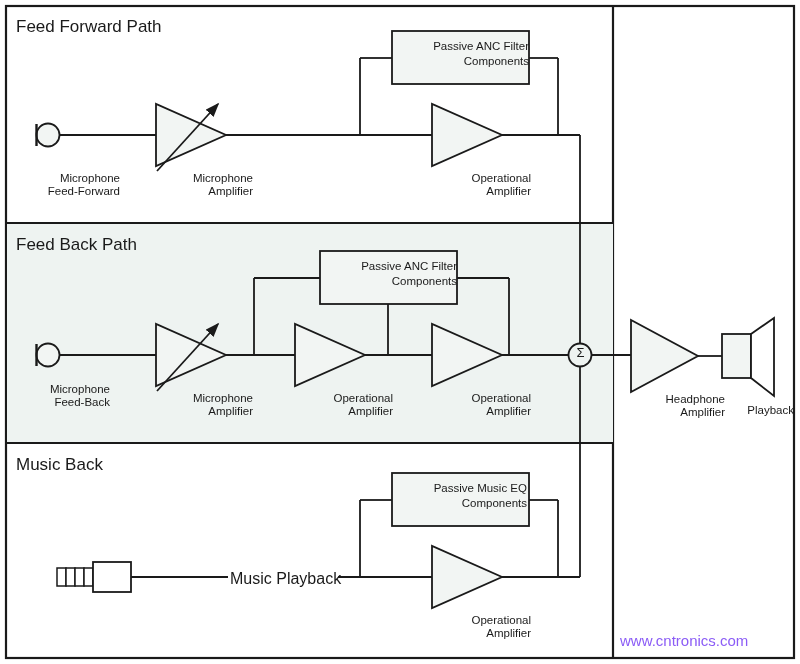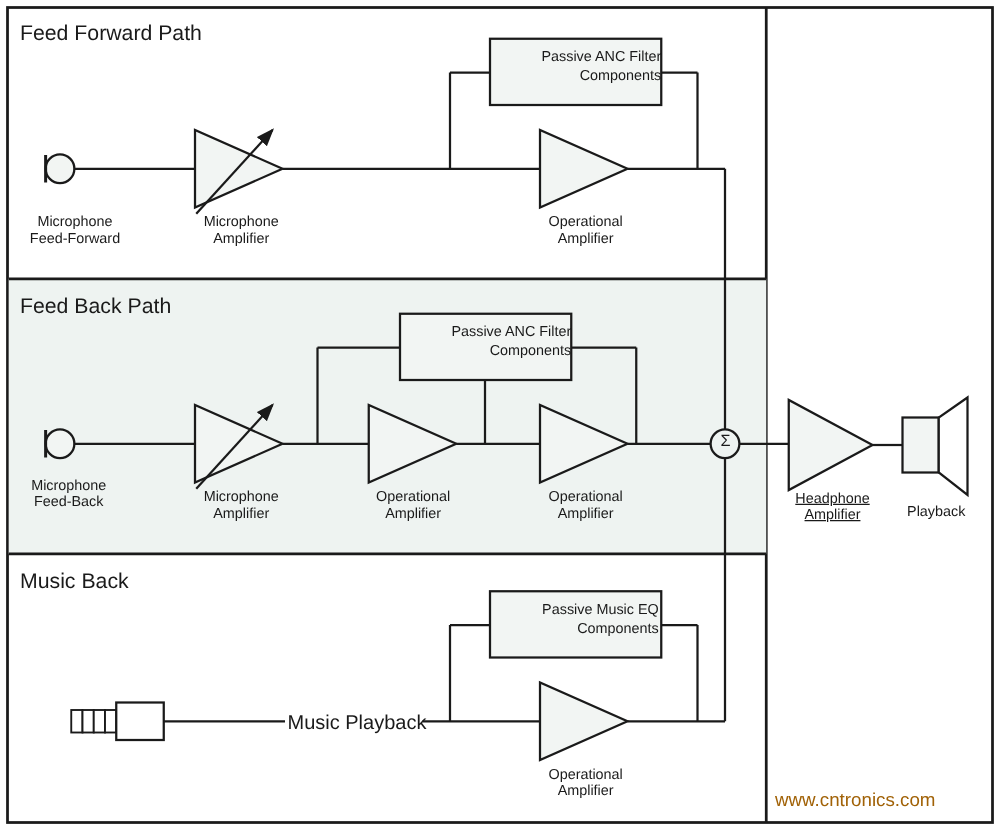--- a/index.html
+++ b/index.html
@@ -1,24 +1,24 @@
 <!DOCTYPE html>
 <html><head>
 <meta charset="utf-8">
 <style>
   html,body{margin:0;padding:0;background:#ffffff;}
   body{font-family:"Liberation Sans","DejaVu Sans",sans-serif;}
   #root{position:relative;width:800px;height:664px;overflow:hidden;background:#fff;}
   #svgwrap{position:absolute;left:0;top:0;width:800px;height:664px;}
   .lbl{position:absolute;color:#1a1a1a;text-align:center;line-height:1.15;white-space:pre-line;}
   .section-title{position:absolute;color:#1a1a1a;font-size:17px;line-height:1.1;white-space:nowrap;}
-  .part-label{font-size:11.5px;}
+  .part-label{font-size:11.5px;text-align:right;}
   .inline-label{font-size:16px;white-space:nowrap;}
   .box-label{position:absolute;font-size:11.5px;color:#1a1a1a;text-align:right;line-height:1.3;white-space:pre-line;}
-  .watermark{position:absolute;font-size:15px;color:#a16207;white-space:nowrap;}
+  .watermark{position:absolute;font-size:15px;color:#8b5cf6;white-space:nowrap;}
 </style>
 </head>
 <body>
 
 <div id="root">
 
   <div id="svgwrap">
   <svg width="800" height="664" viewBox="0 0 800 664" xmlns="http://www.w3.org/2000/svg">
     <defs>
       <marker id="arrowhead" markerWidth="9" markerHeight="9" refX="7" refY="3" orient="auto">
@@ -151,19 +151,19 @@
   <div class="lbl part-label" style="left:406px;top:392px;width:125px;">Operational
 Amplifier</div>
 
   <div class="inline-label" style="position:absolute;left:230px;top:570px;color:#1a1a1a;">Music Playback</div>
   <div class="box-label" style="left:392px;top:481px;width:135px;">Passive Music EQ
 Components</div>
   <div class="lbl part-label" style="left:406px;top:614px;width:125px;">Operational
 Amplifier</div>
 
   <div style="position:absolute;left:569px;top:345px;width:23px;text-align:center;font-size:13px;color:#1a1a1a;">Σ</div>
-  <div class="lbl part-label" style="left:607px;top:393px;width:118px;text-decoration:underline;">Headphone
+  <div class="lbl part-label" style="left:607px;top:393px;width:118px;">Headphone
 Amplifier</div>
   <div class="lbl part-label" style="left:704px;top:404px;width:90px;">Playback</div>
 
   <div class="watermark" style="left:620px;top:632px;">www.cntronics.com</div>
 
 </div>
 
 </body></html>

